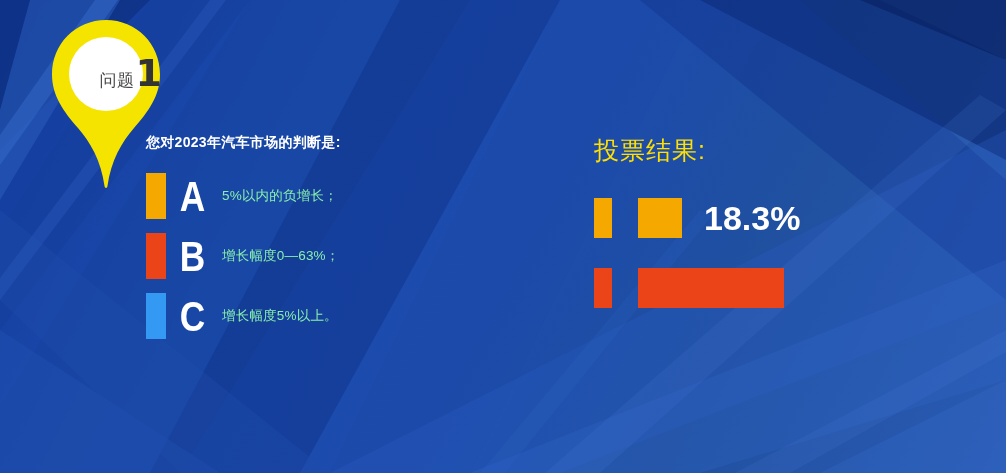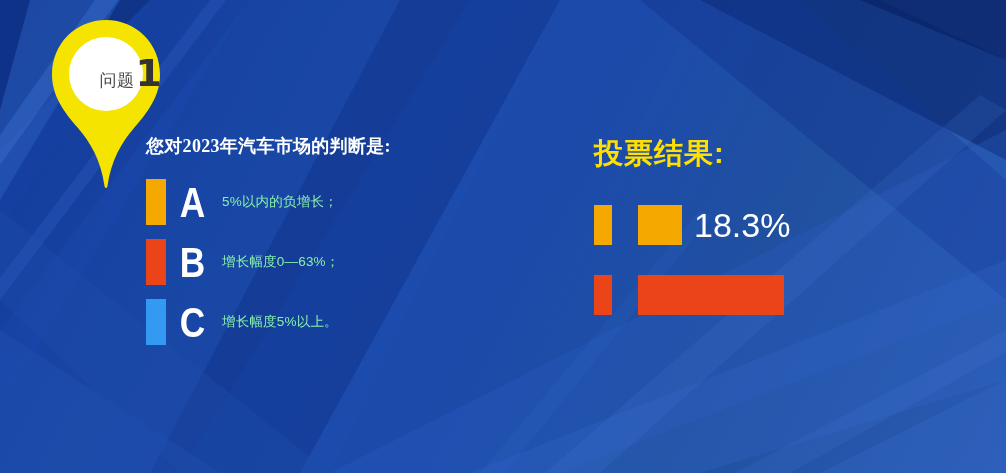--- a/index.html
+++ b/index.html
@@ -72,25 +72,24 @@
 
   
   #question-block {
     position: absolute;
     left: 146px;
     top: 134px;
     width: 420px;
   }
   #question-title {
     color: #ffffff;
-    font-size: 18px;
+    font-size: 14px;
     font-weight: 700;
     letter-spacing: 0.3px;
     white-space: nowrap;
-    font-family: Liberation Serif, serif;
   }
   #options {
     margin-top: 14px;
   }
   .option-row {
     display: flex;
     align-items: center;
     height: 60px;
   }
   .opt-swatch {
@@ -121,22 +120,22 @@
 
   
   #results-block {
     position: absolute;
     left: 594px;
     top: 134px;
     width: 400px;
   }
   #results-title {
     color: #ffe000;
-    font-size: 29px;
-    font-weight: 700;
+    font-size: 25px;
+    font-weight: 400;
     letter-spacing: 1px;
     white-space: nowrap;
   }
   #result-rows { margin-top: 16px; }
   .result-row {
     display: flex;
     align-items: center;
     height: 70px;
   }
   .res-swatch {
@@ -145,22 +144,22 @@
     flex: 0 0 auto;
   }
   .res-bar {
     height: 40px;
     margin-left: 26px;
     flex: 0 0 auto;
   }
   .res-pct {
     color: #ffffff;
     font-size: 34px;
-    font-weight: 400;
-    margin-left: 12px;
+    font-weight: 700;
+    margin-left: 22px;
     white-space: nowrap;
     letter-spacing: 0px;
     font-family: "Liberation Sans", "DejaVu Sans", sans-serif;
   }
 </style>
 </head>
 <body>
 
 <div id="stage">
 

